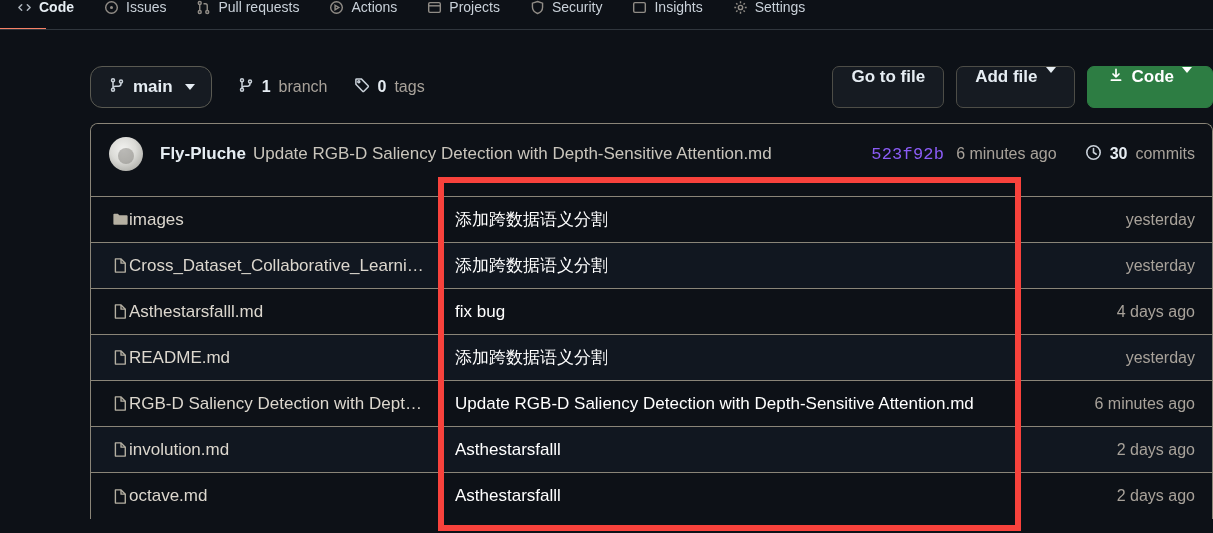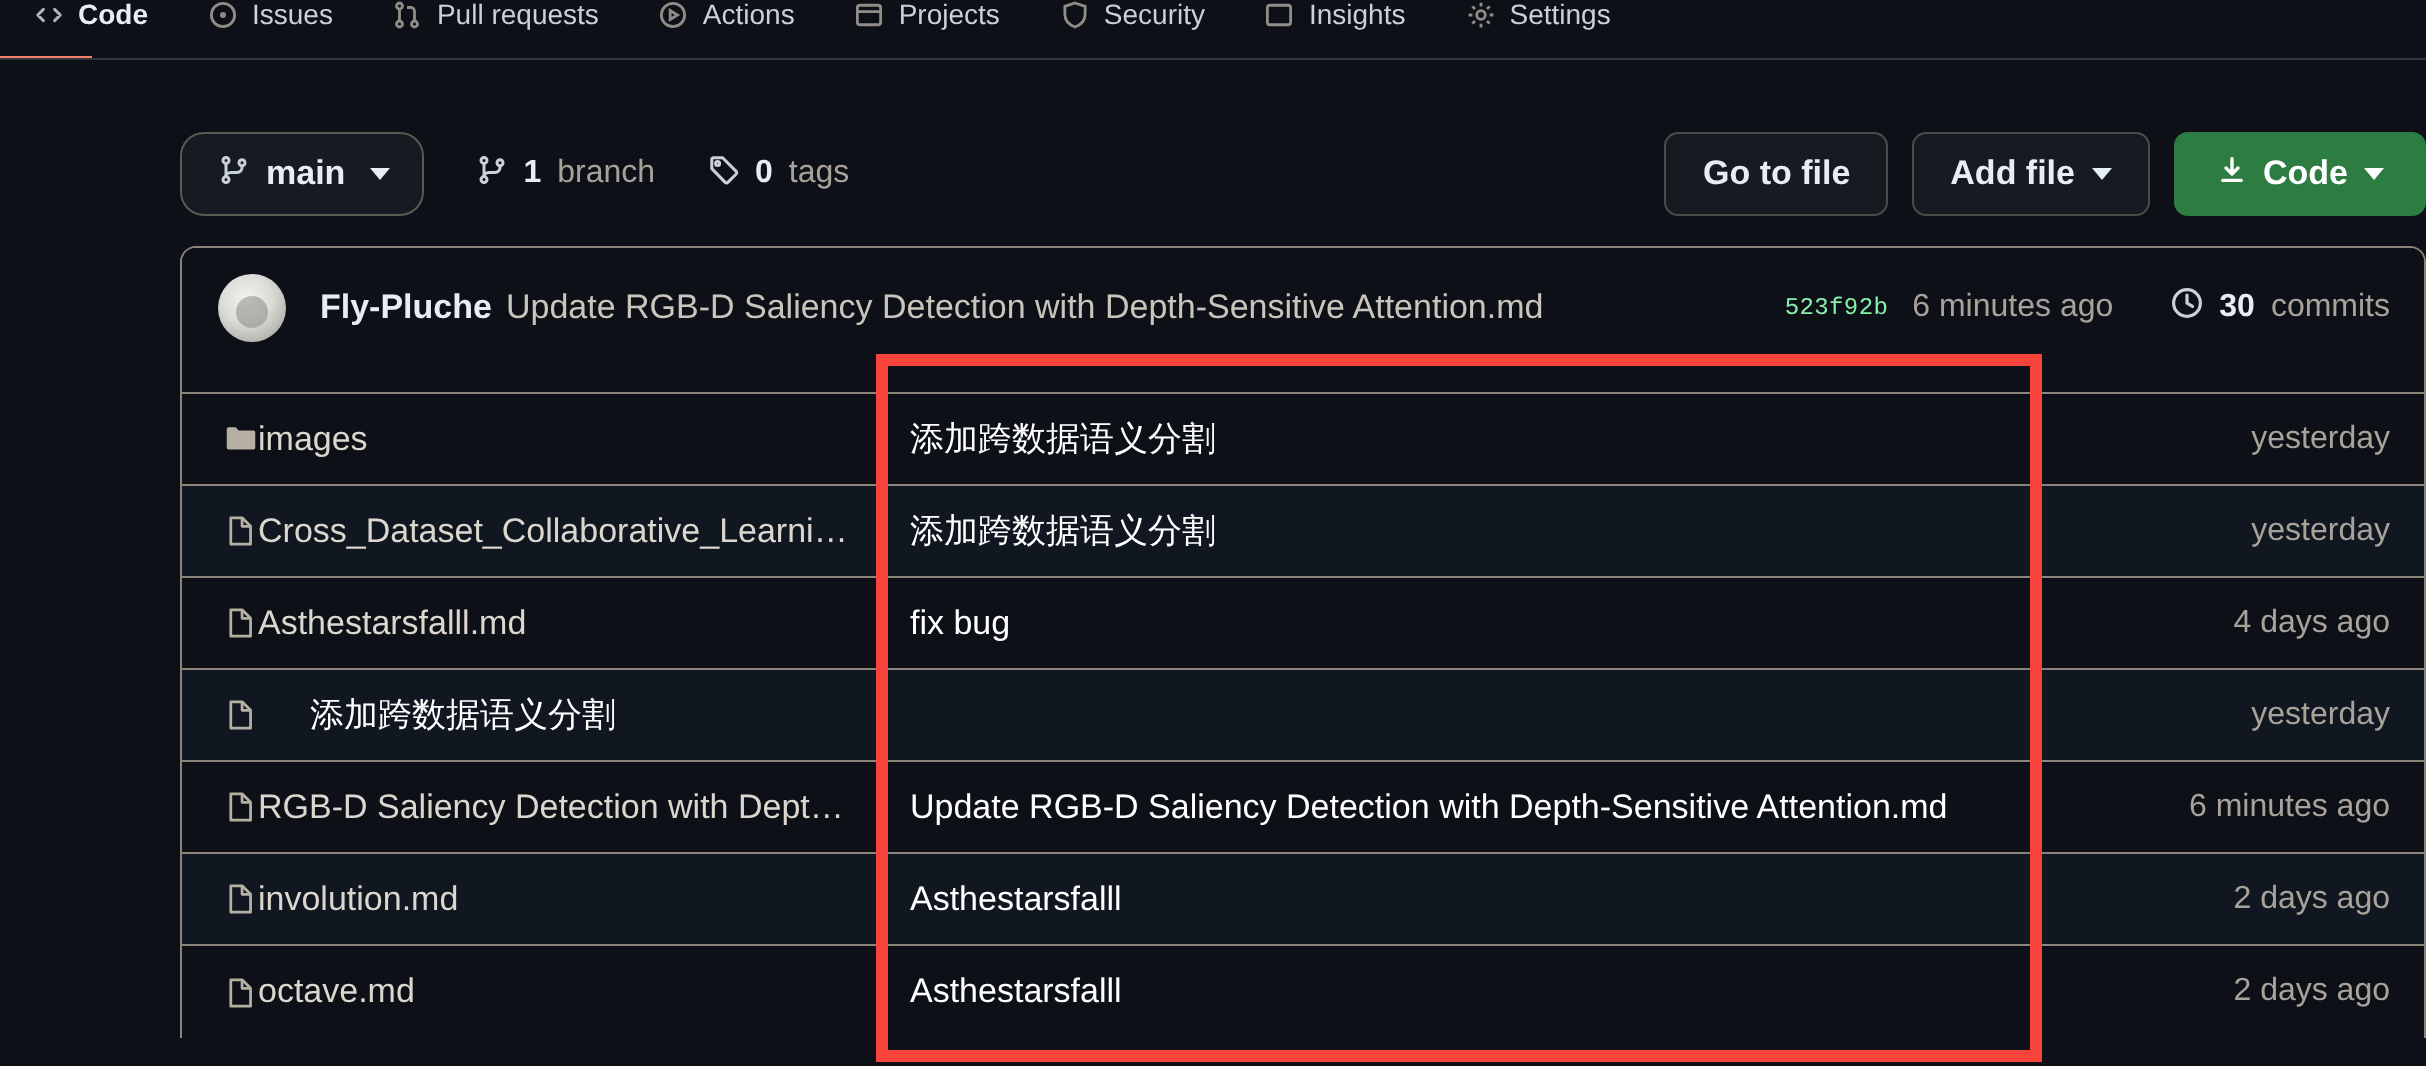--- a/index.html
+++ b/index.html
@@ -94,21 +94,20 @@
     margin-left: 26px;
     font-size: 16px;
     color: #a8a29a;
   }
   .meta-link b { color: #e6edf3; font-weight: 700; }
 
   .toolbar-spacer { flex: 1 1 auto; }
 
   .btn {
     display: flex;
-    align-items: center;
     justify-content: center;
     gap: 8px;
     height: 42px;
     padding: 0 18px;
     border: 1px solid #4d4d47;
     border-radius: 7px;
     background: #161b22;
     color: #e6edf3;
     font-size: 17px;
     font-weight: 700;
@@ -181,22 +180,22 @@
     margin-left: 7px;
     font-size: 17px;
     color: #c9c5bc;
     white-space: nowrap;
     overflow: hidden;
   }
   .commit-spacer { flex: 1 1 auto; }
 
   .commit-sha {
     font-family: "Liberation Mono", monospace;
-    font-size: 12px;
-    color: #86efac;
+    font-size: 17px;
+    color: #8b5cf6;
     letter-spacing: .2px;
   }
   .commit-time {
     margin-left: 12px;
     font-size: 16px;
     color: #a8a29a;
     white-space: nowrap;
   }
   .commit-count {
     display: flex;
@@ -465,20 +464,21 @@
     <span class="file-time">4 days ago</span>
   </div>
 
   <div class="file-row">
     <span class="file-icon">
       <svg width="17" height="17" viewBox="0 0 16 16" fill="none" stroke="#b5b0a2" stroke-width="1.3" stroke-linejoin="round">
           <path d="M3.2 1.8h5.3l4 4v8.4H3.2z"></path>
           <path d="M8.5 1.8v4h4"></path>
         </svg>
     </span>
+    <span class="file-name">README.md</span>
     <span class="file-commit">添加跨数据语义分割</span>
     <span class="file-time">yesterday</span>
   </div>
 
   <div class="file-row">
     <span class="file-icon">
       <svg width="17" height="17" viewBox="0 0 16 16" fill="none" stroke="#b5b0a2" stroke-width="1.3" stroke-linejoin="round">
           <path d="M3.2 1.8h5.3l4 4v8.4H3.2z"></path>
           <path d="M8.5 1.8v4h4"></path>
         </svg>

